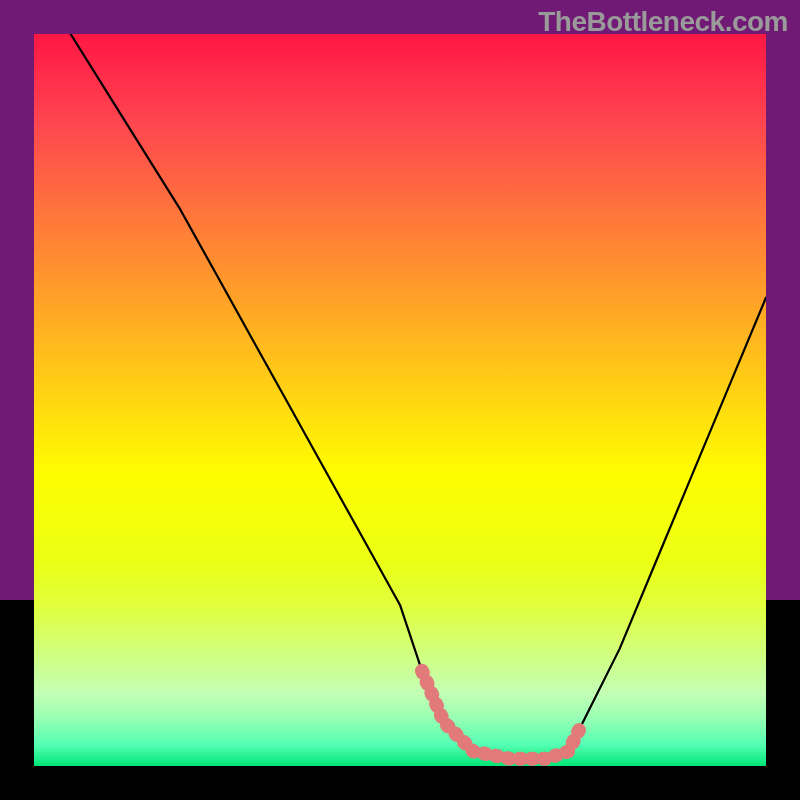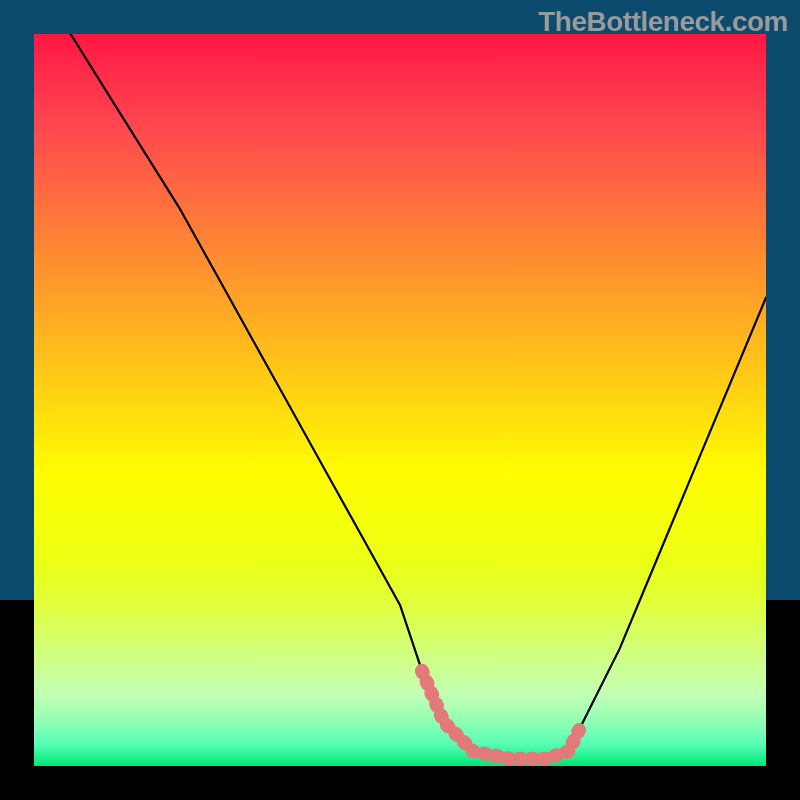--- a/index.html
+++ b/index.html
@@ -7,21 +7,21 @@
     padding: 0;
     width: 800px;
     height: 800px;
     background: #000;
     overflow: hidden;
   }
   .container {
     position: relative;
     width: 800px;
     height: 600px;
-    background: #0c4a6e;
+    background: #701a75;
   }
   .gradient-area {
     position: absolute;
     left: 34px;
     top: 34px;
     width: 732px;
     height: 732px;
     background: linear-gradient(to bottom,
       #ff1744 0%,
       #ff2e4a 6%,

